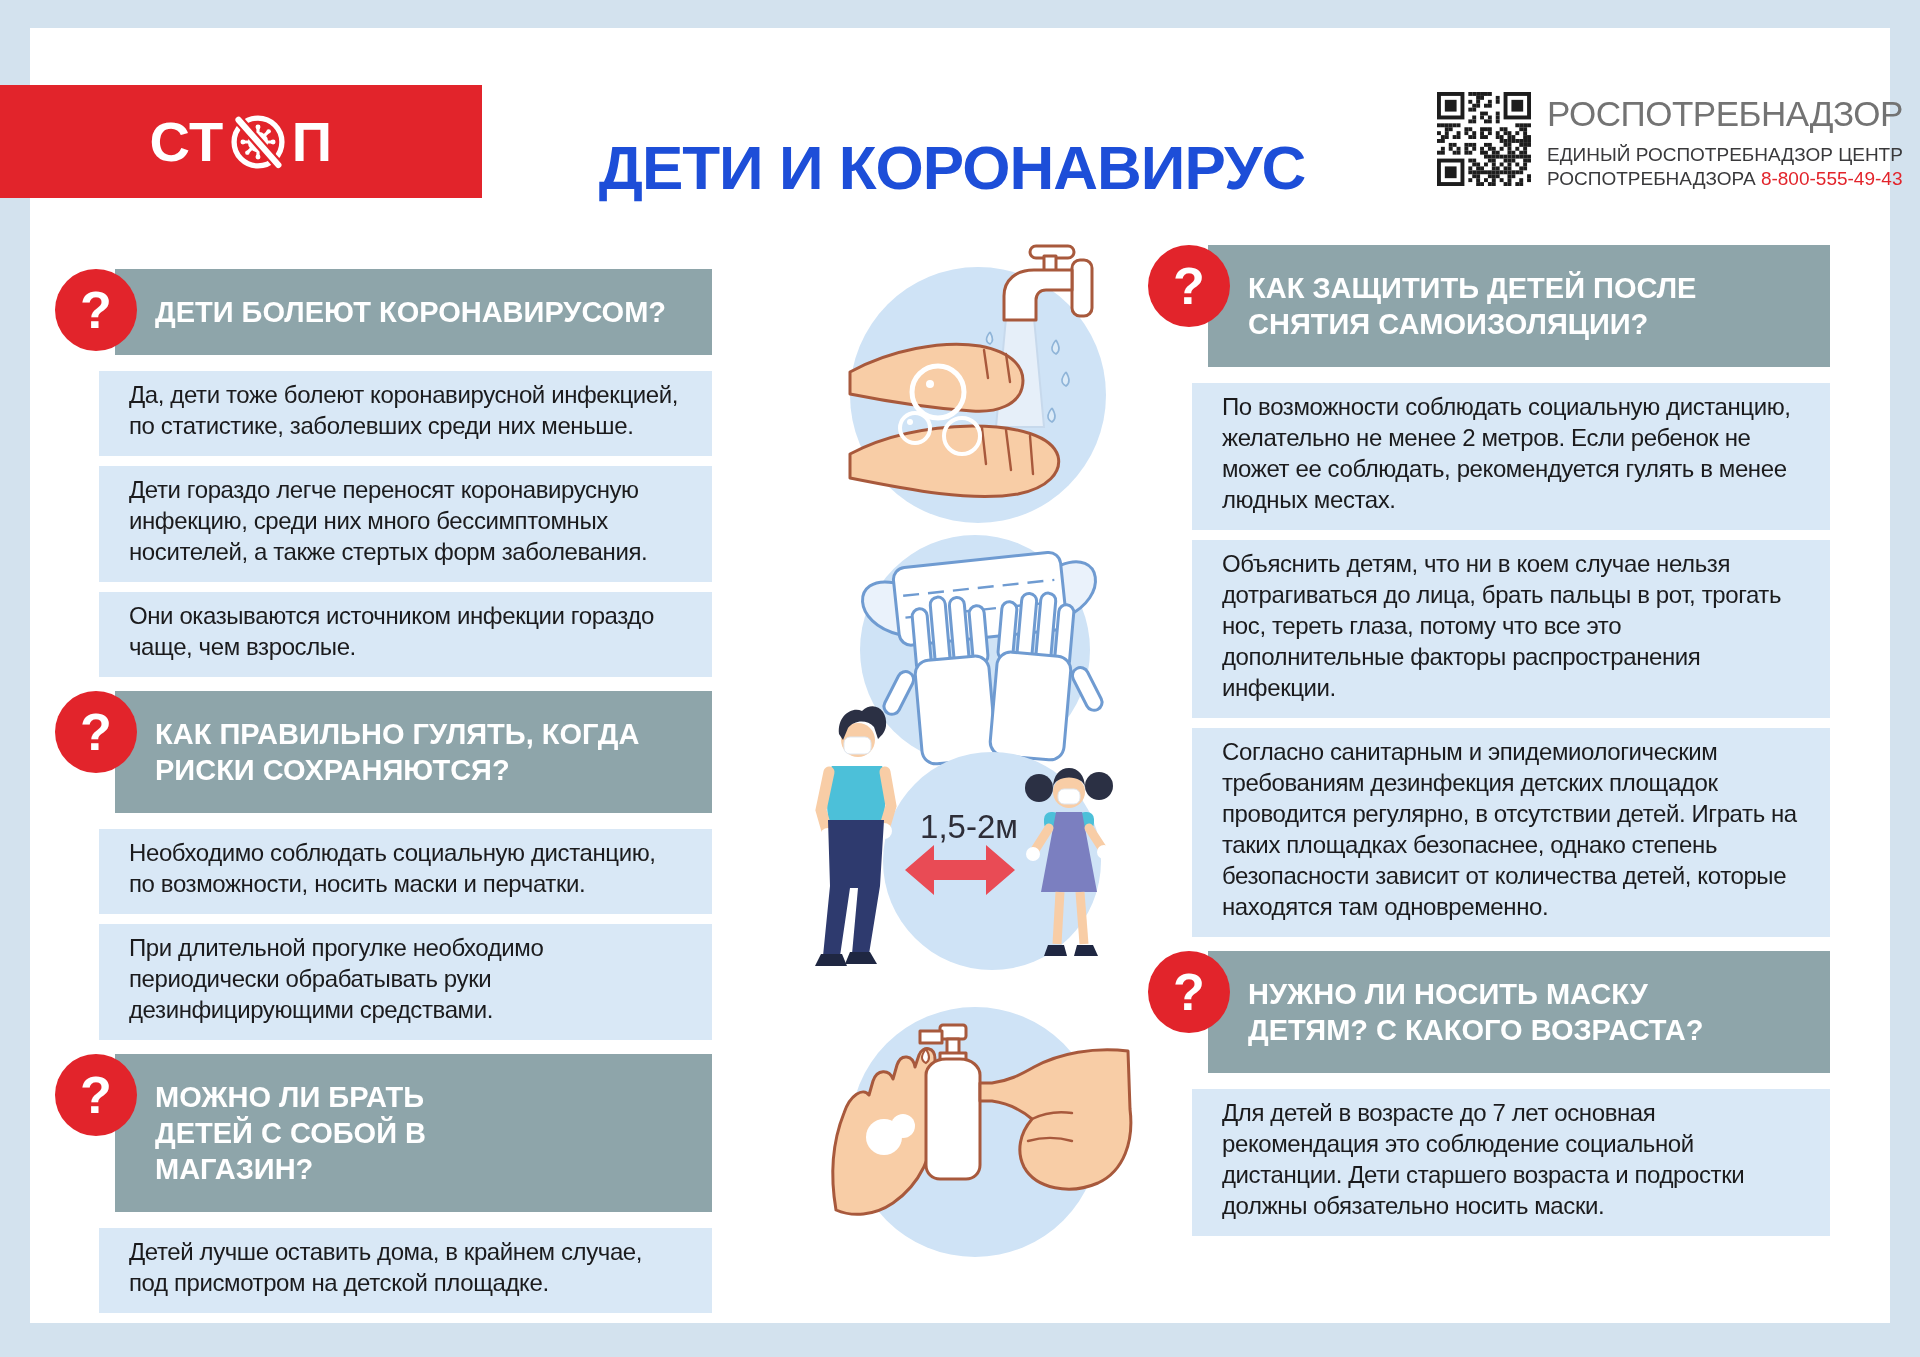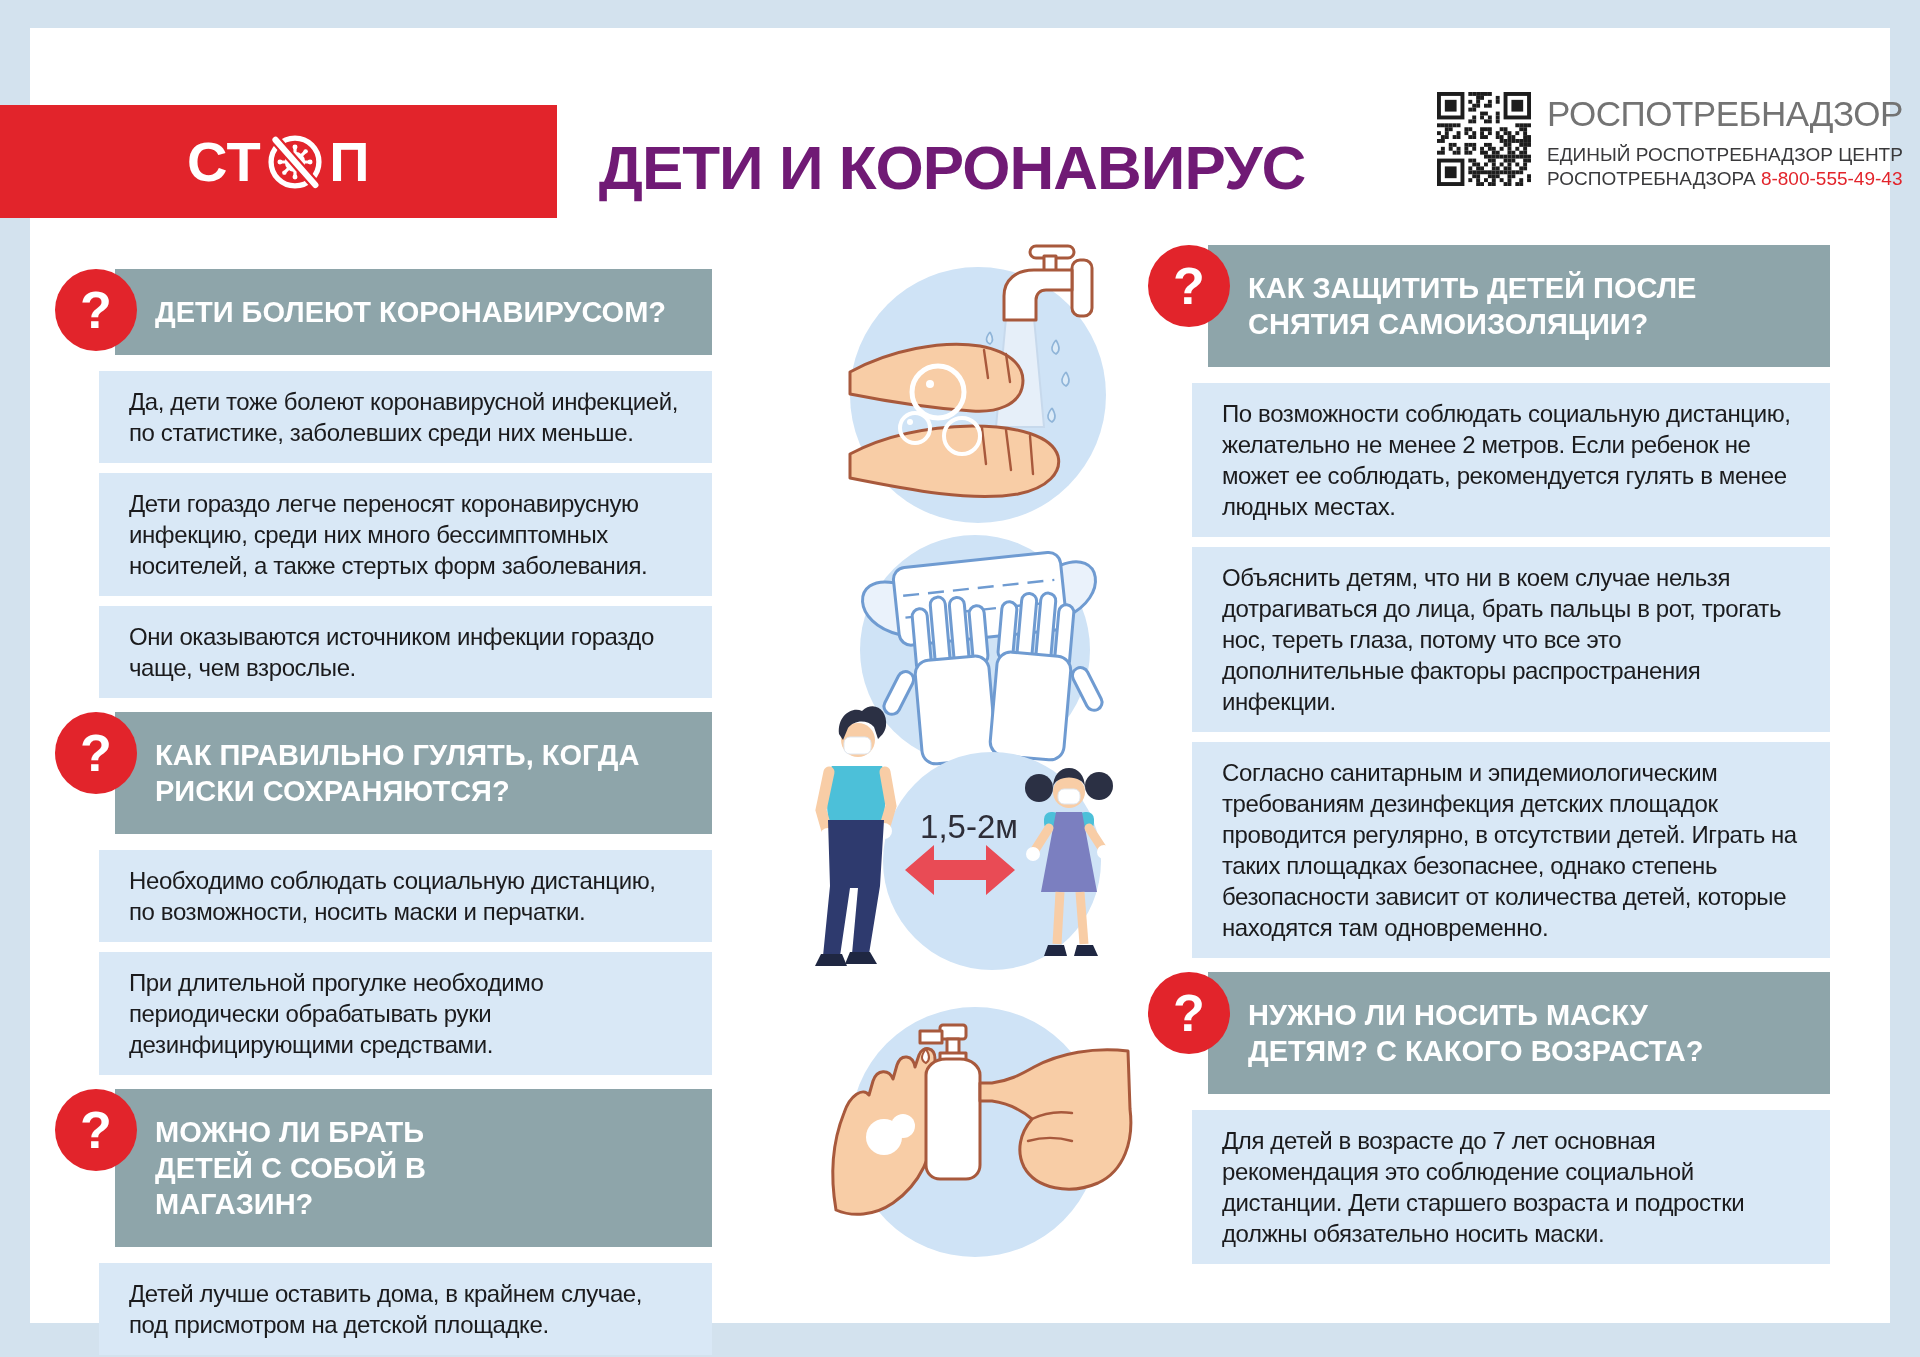--- a/index.html
+++ b/index.html
@@ -5,29 +5,29 @@
 <style>
   html,body{margin:0;padding:0;background:#b9cdd9;}
   .poster{
     position:relative;width:1920px;height:1357px;overflow:hidden;
     background:#d3e2ee;font-family:"Liberation Sans",sans-serif;
   }
   .panel{position:absolute;left:30px;top:28px;width:1860px;height:1295px;background:#ffffff;}
 
   
   .stop-banner{
-    position:absolute;left:0;top:85px;width:557px;height:113px;background:#e2242b;
+    position:absolute;left:0;top:85px;width:482px;height:113px;background:#e2242b;
     display:flex;align-items:center;justify-content:center;
-    color:#fff;font-weight:bold;font-size:56px;letter-spacing:.5px;z-index:3;margin-top:20px;
+    color:#fff;font-weight:bold;font-size:56px;letter-spacing:.5px;z-index:3;
   }
   .stop-banner .covid-part{margin-left:16px;}
   .virus-badge{width:62px;height:62px;margin:0 3px;display:block;}
   .page-title{
     position:absolute;left:50%;top:90px;transform:translateX(-50%);margin-left:-8px;
-    font-size:62px;font-weight:bold;color:#701a75;letter-spacing:-1px;white-space:nowrap;z-index:2;
+    font-size:62px;font-weight:bold;color:#1d4ed8;letter-spacing:-1px;white-space:nowrap;z-index:2;
   }
   .agency{position:absolute;left:1437px;top:92px;display:flex;gap:16px;align-items:flex-start;z-index:2;}
   .qr{display:block;width:94px;height:94px;}
   .agency-name{font-size:35px;color:#737373;letter-spacing:-.5px;margin:2px 0 9px 0;font-weight:normal;white-space:nowrap;}
   .agency-sub{font-size:19px;color:#39393b;line-height:24px;white-space:nowrap;}
   .phone{color:#e2242b;}
 
   
   .col{position:absolute;z-index:2;}
   .col-left{left:99px;top:269px;width:613px;}
@@ -39,21 +39,21 @@
   }
   .q-text{margin:0;font-size:inherit;font-weight:inherit;}
   .qmax500{max-width:500px;} .qmax370{max-width:370px;} .qmax460{max-width:460px;} .qmax510{max-width:510px;}
   .q-circle{
     position:absolute;left:-60px;top:0;width:82px;height:82px;border-radius:50%;
     background:#e2242b;display:flex;align-items:center;justify-content:center;
   }
   .q-circle span{color:#fff;font-size:52px;font-weight:bold;line-height:1;}
   .a-box{
     background:#d9e8f6;color:#1b1b1d;font-size:24px;line-height:31px;
-    letter-spacing:-.4px;padding:15px 26px 15px 30px;margin-top:10px;
+    letter-spacing:-.4px;padding:8px 26px 15px 30px;margin-top:10px;
   }
   .q-bar + .a-box{margin-top:16px;}
 
   
   .illu{position:absolute;z-index:1;}
   .illu svg{display:block;}
   .illu-wash{left:820px;top:222px;}
   .illu-mask{left:838px;top:512px;}
   .illu-dist{left:792px;top:648px;}
   .illu-sani{left:822px;top:995px;}

